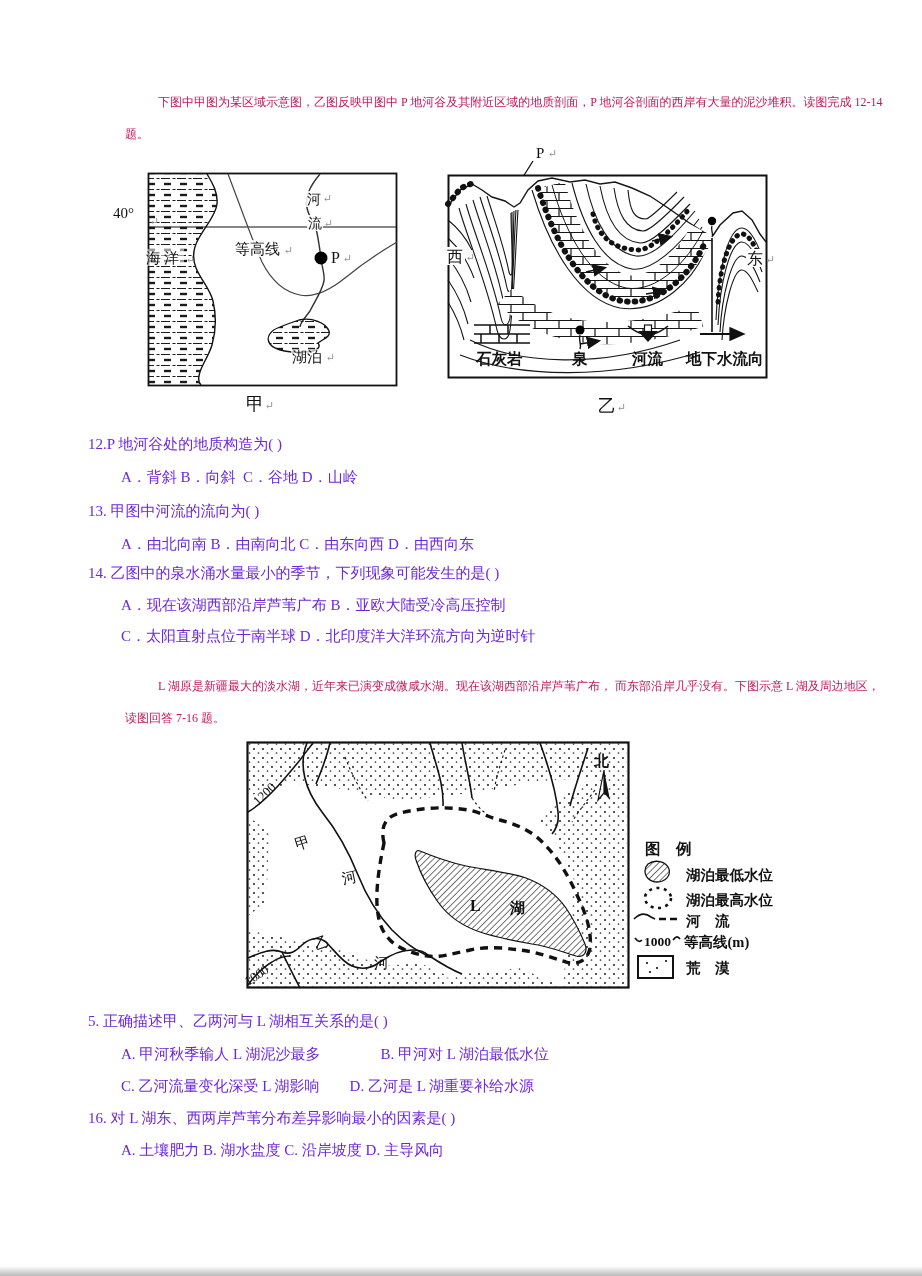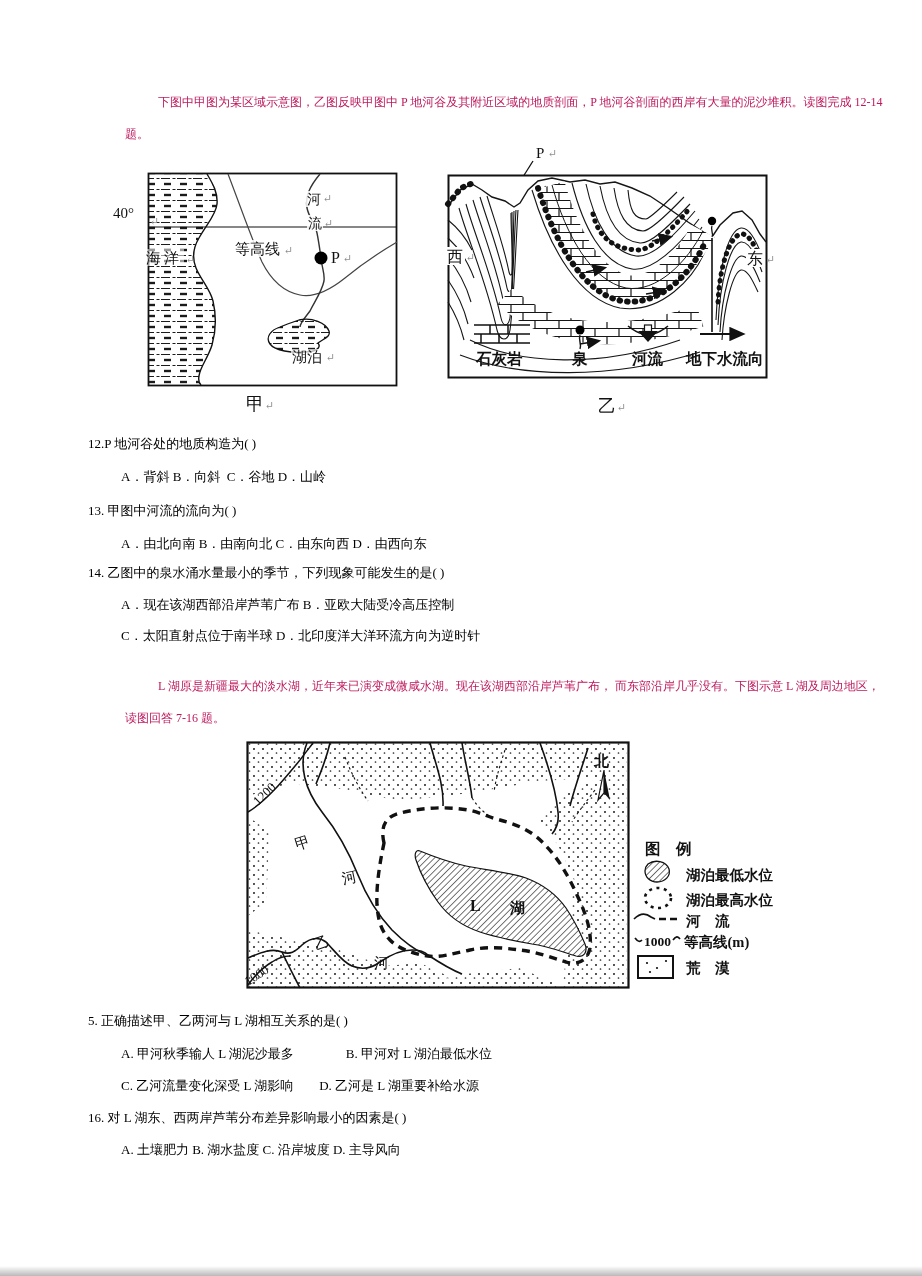--- a/index.html
+++ b/index.html
@@ -1,21 +1,21 @@
 <!DOCTYPE html>
 <html><head>
 <meta charset="utf-8">
 <style>
   html,body{margin:0;padding:0;background:#e8e8e8;}
   .page{
     position:relative;width:922px;height:1276px;margin:0 auto;
     background:#ffffff;color:#1b1b1b;overflow:hidden;
     font-family:"Liberation Serif","DejaVu Serif",serif;
   }
-  .txt{position:absolute;font-size:13px;line-height:22px;white-space:pre;color:#000000;font-family:Liberation Serif, serif;}
+  .txt{position:absolute;font-size:15px;line-height:22px;white-space:pre;color:#6d28d9;font-family:Liberation Serif, serif;}
   .para{position:absolute;left:85px;width:766px;font-size:12px;line-height:32px;
         text-indent:33px;white-space:normal;color:#be185d;margin-left:40px;}
   .stem{left:88px;}
   .opts{left:121px;}
   svg{position:absolute;overflow:visible;}
   svg text{font-family:"Liberation Serif","DejaVu Serif",serif;fill:#111;}
   .ret{font-size:11px;fill:#8f8f8f;}
   .page-edge{position:absolute;left:0;bottom:0;width:100%;height:10px;
     background:linear-gradient(#ffffff, #b9b9b9);}
 </style>

